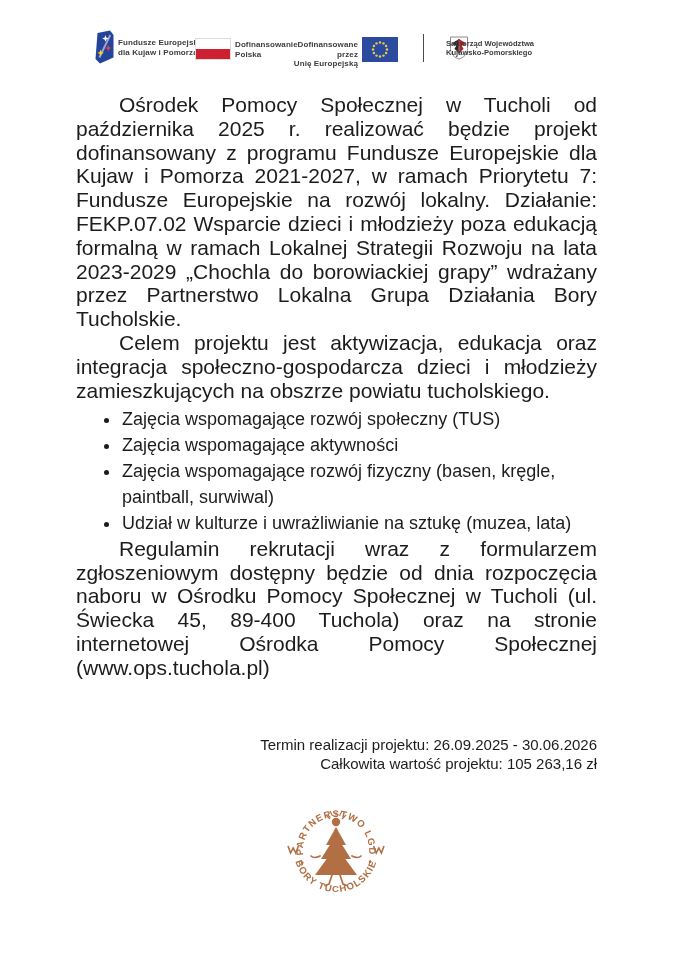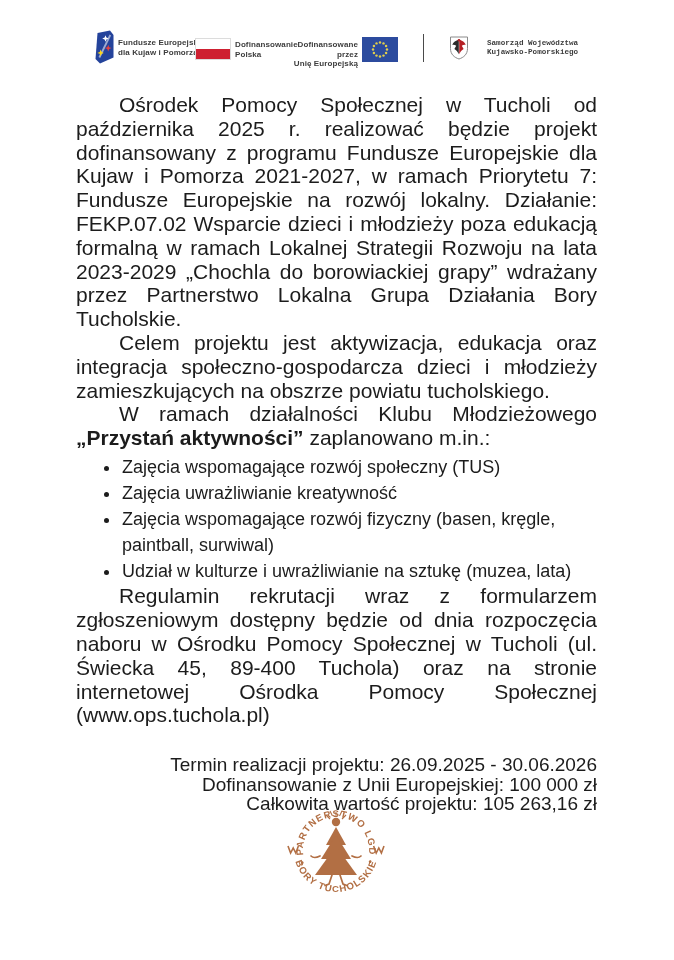--- a/index.html
+++ b/index.html
@@ -23,21 +23,21 @@
   .hdr-divider{width:1px;height:28px;background:#4a4a4a;}
 
   
   main{position:absolute;left:76px;top:93px;width:521px;}
   p.para{margin:0;font-size:21px;line-height:23.8px;text-align:justify;text-indent:43px;}
   p.para b{font-weight:bold;}
   ul.activities{margin:5px 0 0 0;padding:0 0 0 45px;list-style:disc;}
   ul.activities li{font-size:18px;line-height:25.9px;padding-left:1px;}
   .p-recruit{margin-top:15px;}
   .p-reg{margin-top:23px;}
-  .summary{margin-top:28px;font-size:19px;line-height:19.6px;text-align:right;}
+  .summary{margin-top:55px;font-size:15px;line-height:19.6px;text-align:right;}
 
   
   .seal{position:absolute;left:286px;top:800px;width:100px;height:100px;}
   .seal text{font-family:"Liberation Sans",sans-serif;font-weight:bold;letter-spacing:1.1px;}
 </style>
 </head>
 <body>
 
 <div class="page">
 
@@ -87,46 +87,44 @@
     </svg>
 
     <div class="abs hdr-divider" style="left:423px;top:34px;"></div>
 
     <svg class="abs" style="left:449px;top:36px;" width="20" height="24" viewBox="0 0 20 24">
       <path d="M1.5,1 h17 v11.5 c0,6 -4,9 -8.5,10.5 c-4.5,-1.5 -8.5,-4.5 -8.5,-10.5 Z" fill="#ffffff" stroke="#8a8a8a" stroke-width="1"></path>
       <path d="M9.8,3.5 c-3,1.2 -5.6,2.6 -6.6,5.4 c1.8,-0.2 3,0.1 4,0.9 l-1.8,3.2 c1.9,1 3.2,2.8 4.4,5.2 Z" fill="#2b2b2b"></path>
       <path d="M10.2,3.5 c3,1.2 5.6,2.6 6.6,5.4 c-1.8,-0.2 -3,0.1 -4,0.9 l1.8,3.2 c-1.9,1 -3.2,2.8 -4.4,5.2 Z" fill="#b52025"></path>
       <circle cx="10" cy="4.3" r="1.3" fill="#b52025"></circle>
     </svg>
-    <div class="abs region-label" style="left:487px;top:39px;font-family:Liberation Mono, monospace;">
+    <div class="abs region-label" style="left:446px;top:39px;">
       <span>Samorząd Województwa</span>
       <span>Kujawsko-Pomorskiego</span>
     </div>
   </div>
 
   <main>
     <p class="para">Ośrodek Pomocy Społecznej w Tucholi od października 2025 r. realizować będzie projekt dofinansowany z programu Fundusze Europejskie dla Kujaw i Pomorza 2021-2027, w ramach Priorytetu 7: Fundusze Europejskie na rozwój lokalny. Działanie: FEKP.07.02 Wsparcie dzieci i młodzieży poza edukacją formalną w ramach Lokalnej Strategii Rozwoju na lata 2023-2029 „Chochla do borowiackiej grapy” wdrażany przez Partnerstwo Lokalna Grupa Działania Bory Tucholskie.</p>
 
     <p class="para">Celem projektu jest aktywizacja, edukacja oraz integracja społeczno-gospodarcza dzieci i młodzieży zamieszkujących na obszrze powiatu tucholskiego.</p>
 
-    <p class="para"><span>W ramach działalności Klubu Młodzieżowego </span><b>„Przystań aktywności”</b><span> zaplanowano m.in.:</span></p>
 
     <ul class="activities">
       <li>Zajęcia wspomagające rozwój społeczny (TUS)</li>
-      <li>Zajęcia uwrażliwianie kreatywność</li>
+      <li>Zajęcia wspomagające aktywności</li>
       <li>Zajęcia wspomagające rozwój fizyczny (basen, kręgle, paintball, surwiwal)</li>
       <li>Udział w kulturze i uwrażliwianie na sztukę (muzea, lata)</li>
     </ul>
 
 
     <p class="para p-reg">Regulamin rekrutacji wraz z formularzem zgłoszeniowym dostępny będzie od dnia rozpoczęcia naboru w Ośrodku Pomocy Społecznej w Tucholi (ul. Świecka 45, 89-400 Tuchola) oraz na stronie internetowej Ośrodka Pomocy Społecznej (www.ops.tuchola.pl)</p>
 
     <div class="summary">
       <div>Termin realizacji projektu: 26.09.2025 - 30.06.2026</div>
-      <div>Dofinansowanie z Unii Europejskiej: 100 000 zł</div>
       <div>Całkowita wartość projektu: 105 263,16 zł</div>
     </div>
   </main>
 
   <svg class="seal" viewBox="0 0 100 100">
     <defs>
       <path id="arcTop" d="M 21.4,66.5 A 33,33 0 1 1 78.6,66.5"></path>
       <path id="arcBottom" d="M 10.5,64.4 A 42,42 0 0 0 89.5,64.4"></path>
     </defs>
 

